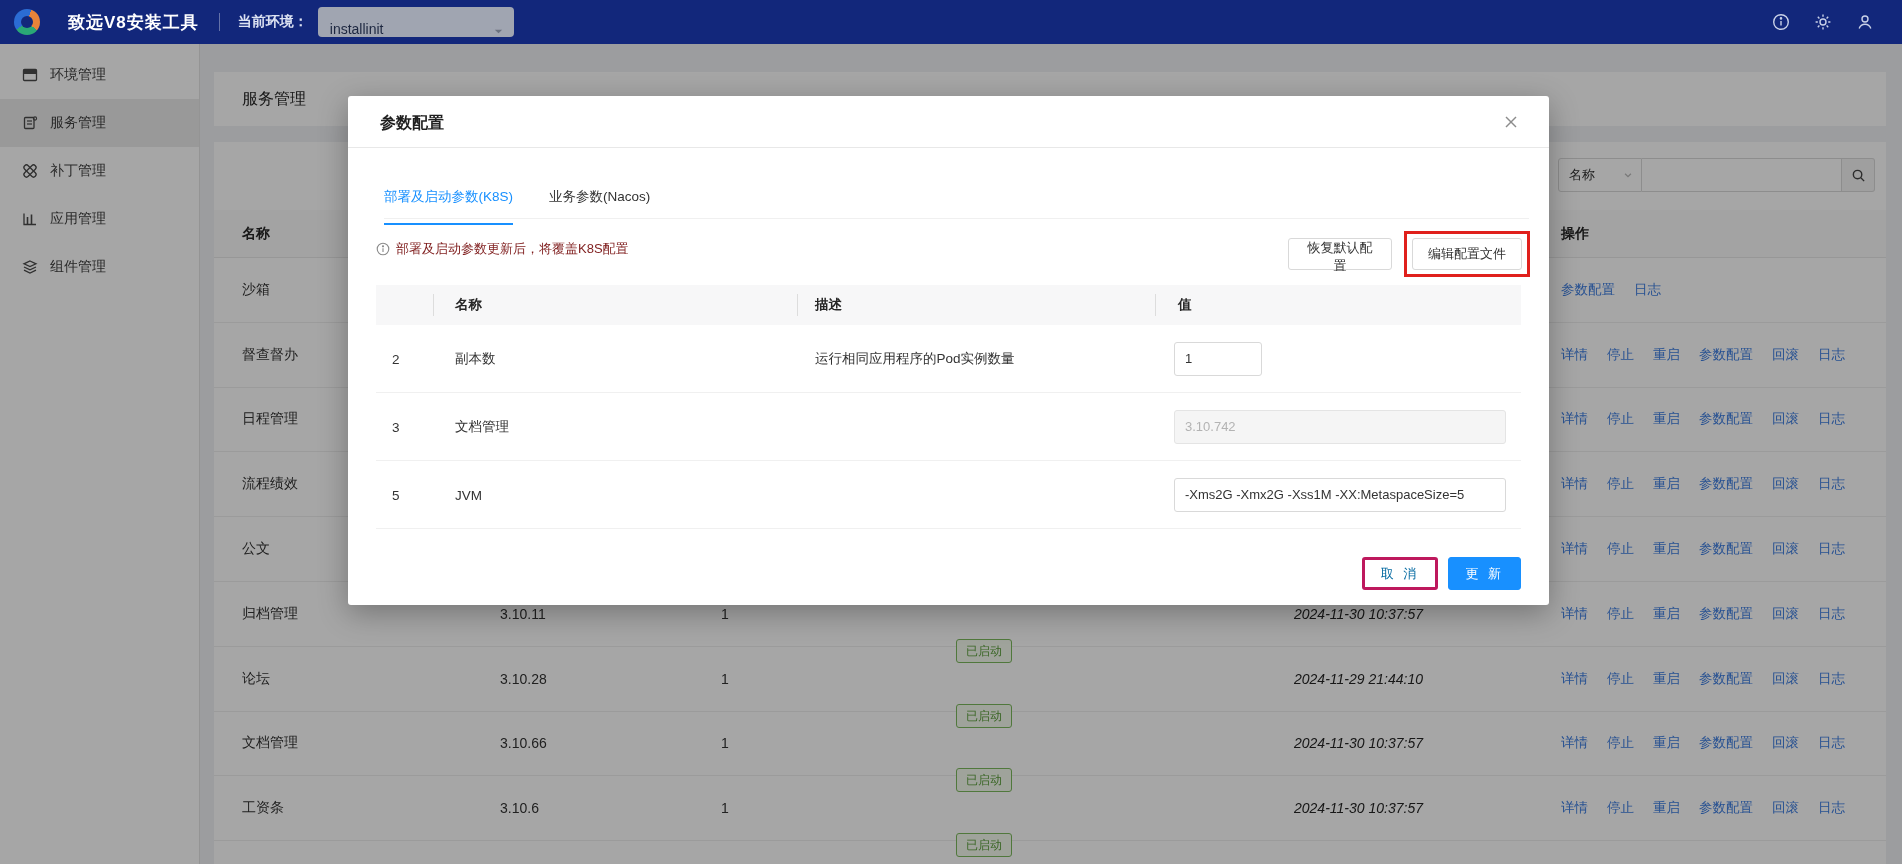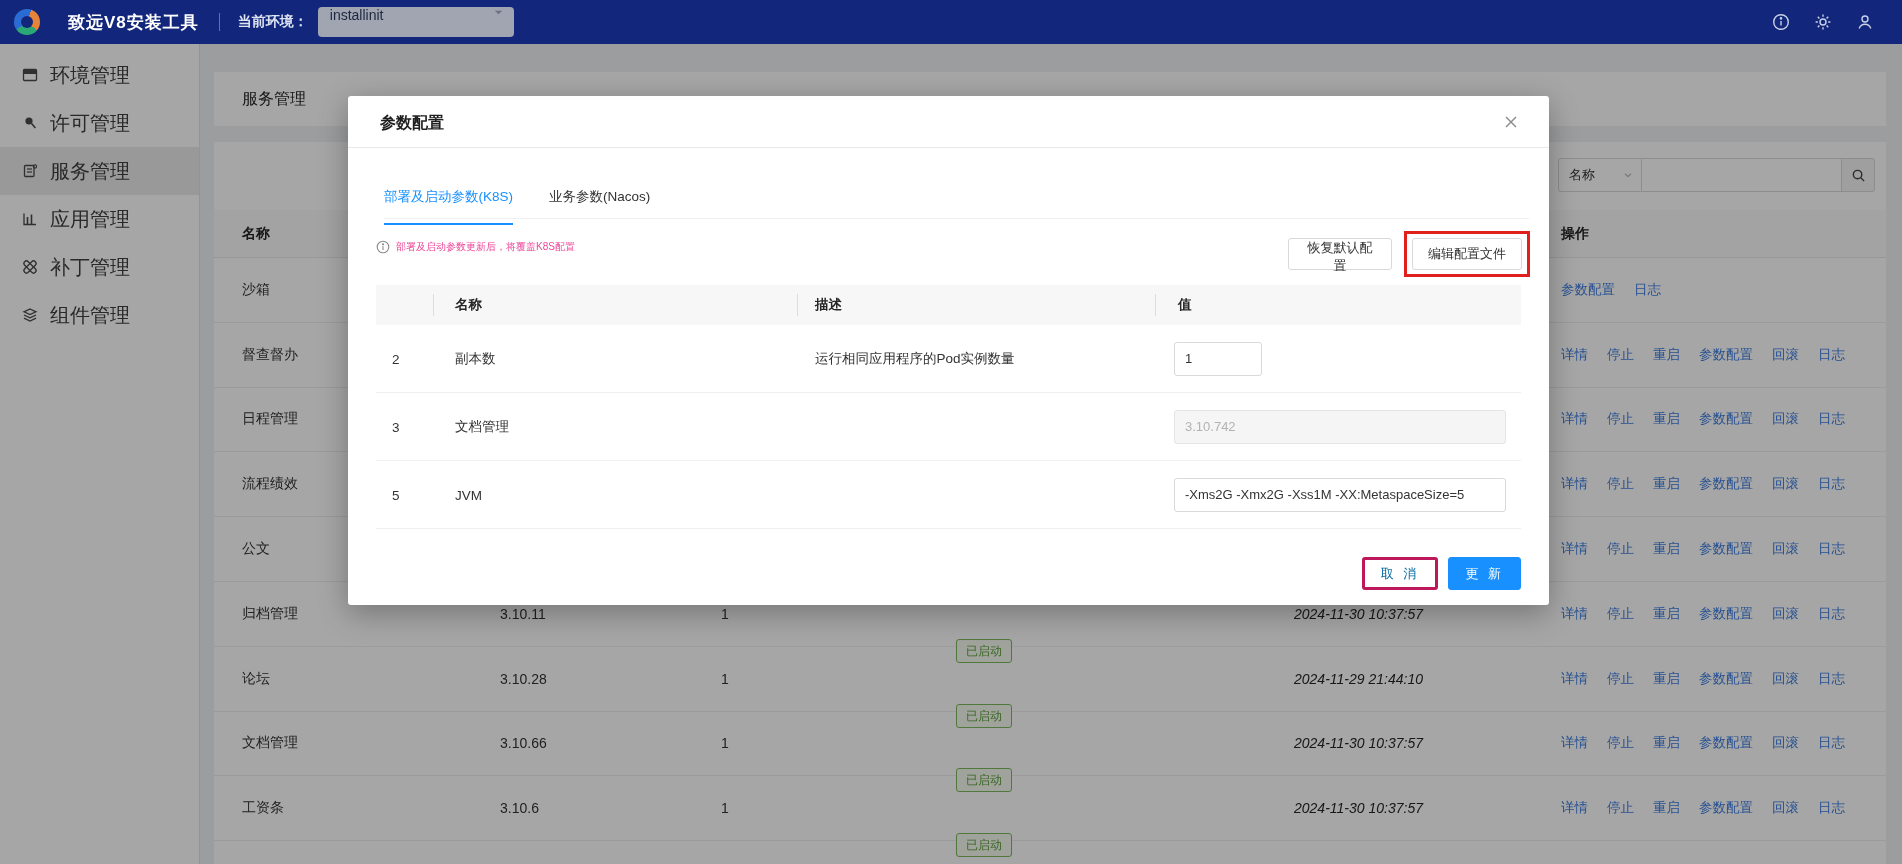--- a/index.html
+++ b/index.html
@@ -7,28 +7,28 @@
   body { font-family:"Liberation Sans","DejaVu Sans",sans-serif; background:#f0f2f5; position:relative; color:#333; }
 
   
   .topbar { position:absolute; left:0; top:0; width:1902px; height:44px; background:#12277b; display:flex; align-items:center; z-index:30; }
   .logo { width:26px; height:26px; border-radius:50%; margin-left:14px;
           background:conic-gradient(from 20deg,#e8833a 0 110deg,#2aa876 110deg 215deg,#2b6cd4 215deg 360deg); position:relative; }
   .logo::after { content:""; position:absolute; left:7px; top:7px; width:12px; height:12px; border-radius:50%; background:#12277b; }
   .app-title { color:#fff; font-size:17px; font-weight:bold; margin-left:28px; letter-spacing:1px; }
   .topbar-divider { width:1px; height:18px; background:rgba(255,255,255,.35); margin:0 18px 0 20px; }
   .env-label { color:#dde3f3; font-size:14px; font-weight:bold; }
-  .env-select { margin-left:10px; width:196px; height:30px; background:#a0a5b1; border-radius:4px; display:flex; align-items:flex-start; justify-content:space-between; padding:0 10px 0 12px; cursor:pointer; }
+  .env-select { margin-left:10px; width:196px; height:30px; background:#a0a5b1; border-radius:4px; display:flex; align-items:flex-end; justify-content:space-between; padding:0 10px 0 12px; cursor:pointer; }
   .env-select .val { color:#1d2740; font-size:14px; }
   .topbar-right { margin-left:auto; display:flex; align-items:center; gap:24px; margin-right:28px; color:#c9d1e8; }
   .top-icon { width:18px; height:18px; cursor:pointer; }
 
   
   .sidebar { position:absolute; left:0; top:44px; width:200px; bottom:0; background:#fff; border-right:1px solid #e4e4e4; z-index:1; padding-top:7px; }
-  .side-item { height:48px; display:flex; align-items:center; padding-left:22px; gap:12px; font-size:20px; color:#404040; cursor:pointer; }
+  .side-item { height:48px; display:flex; align-items:center; padding-left:22px; gap:12px; font-size:14px; color:#404040; cursor:pointer; }
   .side-item.active { background:#ececec; }
   .side-item svg { width:16px; height:16px; color:#4a4a4a; flex:0 0 16px; }
 
   
   .card { position:absolute; background:#fff; z-index:1; }
   #title-card { left:214px; top:72px; width:1672px; height:54px; display:flex; align-items:center; }
   #page-title { font-size:16px; font-weight:500; color:#262626; margin-left:28px; }
   #table-card { left:214px; top:142px; width:1672px; height:722px; }
 
   
@@ -55,21 +55,21 @@
 
   
   .modal { position:absolute; left:348px; top:96px; width:1201px; height:509px; background:#fff; border-radius:3px; box-shadow:0 8px 30px rgba(0,0,0,.3); z-index:20; }
   .modal-header { position:absolute; left:0; top:0; width:100%; height:52px; border-bottom:1px solid #e8e8e8; }
   .modal-title { position:absolute; left:32px; top:17px; font-size:16px; font-weight:600; color:#1f1f1f; }
   .modal-close { position:absolute; right:30px; top:18px; width:16px; height:16px; cursor:pointer; color:#8c8c8c; }
   .tabs { position:absolute; left:36px; top:86px; width:1145px; height:37px; border-bottom:1px solid #f0f0f0; display:flex; gap:36px; }
   .tab { font-size:13.5px; line-height:30px; cursor:pointer; color:#333; position:relative; }
   .tab.active { color:#1890ff; }
   .tab.active::after { content:""; position:absolute; left:0; right:0; bottom:-7px; height:2px; background:#1890ff; }
-  .notice { position:absolute; left:28px; top:144px; display:flex; align-items:center; gap:6px; font-size:10px; color:#ec4899; }
+  .notice { position:absolute; left:28px; top:144px; display:flex; align-items:center; gap:6px; font-size:13px; color:#7f1d1d; }
   .notice svg { width:14px; height:14px; color:#8c8c8c; }
   .mbtn { position:absolute; top:142px; height:32px; border:1px solid #d9d9d9; background:#fff; border-radius:3px; font-size:13px; color:#333; font-family:inherit; cursor:pointer; padding:0 14px; }
   #btn-restore { left:940px; width:104px; }
   #btn-editcfg { left:1064px; width:110px; }
   .red-annotation { position:absolute; left:1056px; top:135px; width:126px; height:46px; border:3px solid #e0201c; z-index:5; pointer-events:none; }
 
   .ptable-head { position:absolute; left:28px; top:189px; width:1145px; height:40px; background:#f7f7f8; }
   .ptable-head .th { position:absolute; top:50%; transform:translateY(-50%); font-size:13.5px; font-weight:600; color:#262626; }
   .ph-name { left:79px; } .ph-desc { left:439px; } .ph-value { left:802px; }
   .col-sep { position:absolute; top:9px; width:1px; height:22px; background:#ddd; }
@@ -117,52 +117,45 @@
 </div>
 
 <div class="sidebar" id="sidebar">
     <div class="side-item">
       <svg viewBox="0 0 16 16">
         <rect x="1.5" y="2.5" width="13" height="11" rx="1" fill="none" stroke="currentColor" stroke-width="1.3"></rect>
         <rect x="1.5" y="2.5" width="13" height="4.5" fill="currentColor"></rect>
       </svg>
       <span>环境管理</span>
     </div>
-    <div class="side-item">
-      <svg viewBox="0 0 16 16">
-        <circle cx="7" cy="6" r="3.6" fill="currentColor"></circle>
-        <line x1="9.6" y1="8.6" x2="13.4" y2="13" stroke="currentColor" stroke-width="1.6"></line>
-      </svg>
-      <span>许可管理</span>
-    </div>
     <div class="side-item active">
       <svg viewBox="0 0 16 16">
         <rect x="2.5" y="2.5" width="9.5" height="11" rx="1" fill="none" stroke="currentColor" stroke-width="1.3"></rect>
         <line x1="5" y1="6" x2="10" y2="6" stroke="currentColor" stroke-width="1.2"></line>
         <line x1="5" y1="9" x2="10" y2="9" stroke="currentColor" stroke-width="1.2"></line>
         <circle cx="13" cy="3.5" r="1.6" fill="none" stroke="currentColor" stroke-width="1.1"></circle>
       </svg>
       <span>服务管理</span>
     </div>
     <div class="side-item">
       <svg viewBox="0 0 16 16">
-        <path d="M2 2.5v11h12" fill="none" stroke="currentColor" stroke-width="1.3"></path>
-        <line x1="5.5" y1="13" x2="5.5" y2="6" stroke="currentColor" stroke-width="1.6"></line>
-        <line x1="9.5" y1="13" x2="9.5" y2="3.5" stroke="currentColor" stroke-width="1.6"></line>
-      </svg>
-      <span>应用管理</span>
-    </div>
-    <div class="side-item">
-      <svg viewBox="0 0 16 16">
         <g fill="none" stroke="currentColor" stroke-width="1.3">
           <rect x="0.5" y="5.5" width="15" height="5" rx="2.5" transform="rotate(45 8 8)"></rect>
           <rect x="0.5" y="5.5" width="15" height="5" rx="2.5" transform="rotate(-45 8 8)"></rect>
         </g>
       </svg>
       <span>补丁管理</span>
+    </div>
+    <div class="side-item">
+      <svg viewBox="0 0 16 16">
+        <path d="M2 2.5v11h12" fill="none" stroke="currentColor" stroke-width="1.3"></path>
+        <line x1="5.5" y1="13" x2="5.5" y2="6" stroke="currentColor" stroke-width="1.6"></line>
+        <line x1="9.5" y1="13" x2="9.5" y2="3.5" stroke="currentColor" stroke-width="1.6"></line>
+      </svg>
+      <span>应用管理</span>
     </div>
     <div class="side-item">
       <svg viewBox="0 0 16 16">
         <g fill="none" stroke="currentColor" stroke-width="1.3">
           <path d="M8 2l6 2.8L8 7.6 2 4.8z"></path>
           <path d="M2 8l6 2.8L14 8"></path>
           <path d="M2 11.2L8 14l6-2.8"></path>
         </g>
       </svg>
       <span>组件管理</span>

